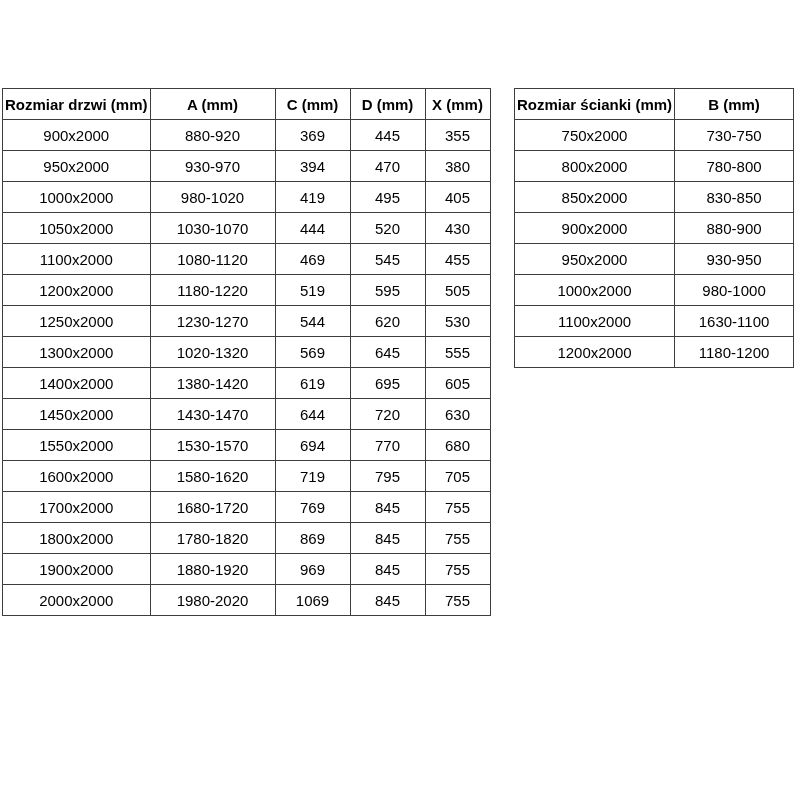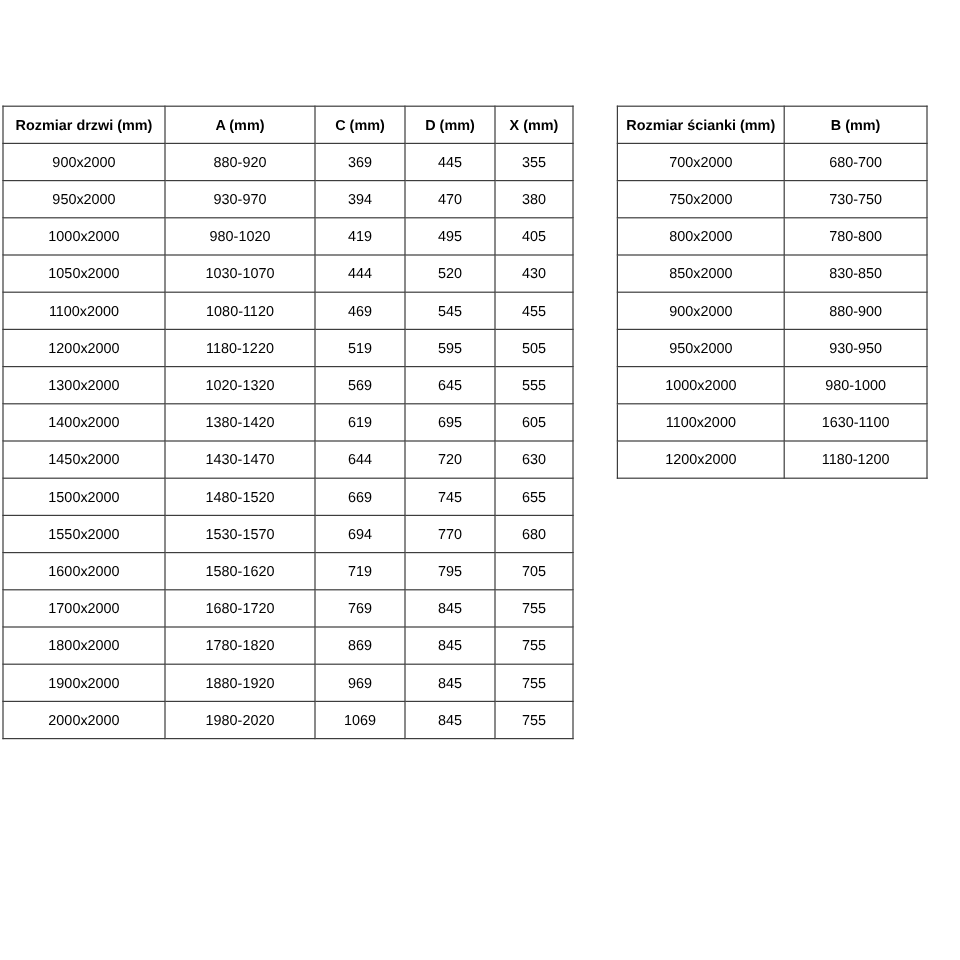--- a/index.html
+++ b/index.html
@@ -12,21 +12,21 @@
     width: 800px;
     height: 800px;
     background: #ffffff;
     font-family: "Liberation Sans", sans-serif;
     color: #000000;
   }
   table.spec-table {
     position: absolute;
     border-collapse: collapse;
     table-layout: fixed;
-    font-size: 12px;
+    font-size: 15px;
     color: #000000;
   }
   table.spec-table th,
   table.spec-table td {
     border: 1px solid #3d3d3d;
     text-align: center;
     vertical-align: middle;
     height: 30px;
     padding: 0 2px;
     overflow: hidden;
@@ -103,46 +103,46 @@
           <td>455</td>
         </tr>
         <tr>
           <td>1200x2000</td>
           <td>1180-1220</td>
           <td>519</td>
           <td>595</td>
           <td>505</td>
         </tr>
         <tr>
+          <td>1250x2000</td>
+          <td>1230-1270</td>
+          <td>544</td>
+          <td>620</td>
+          <td>530</td>
+        </tr>
+        <tr>
           <td>1300x2000</td>
           <td>1020-1320</td>
           <td>569</td>
           <td>645</td>
           <td>555</td>
         </tr>
         <tr>
           <td>1400x2000</td>
           <td>1380-1420</td>
           <td>619</td>
           <td>695</td>
           <td>605</td>
         </tr>
         <tr>
           <td>1450x2000</td>
           <td>1430-1470</td>
           <td>644</td>
           <td>720</td>
           <td>630</td>
-        </tr>
-        <tr>
-          <td>1500x2000</td>
-          <td>1480-1520</td>
-          <td>669</td>
-          <td>745</td>
-          <td>655</td>
         </tr>
         <tr>
           <td>1550x2000</td>
           <td>1530-1570</td>
           <td>694</td>
           <td>770</td>
           <td>680</td>
         </tr>
         <tr>
           <td>1600x2000</td>
@@ -188,24 +188,20 @@
       <col style="width:119px">
     </colgroup>
     <thead>
         <tr>
           <th>Rozmiar ścianki (mm)</th>
           <th>B (mm)</th>
         </tr>
       </thead>
     <tbody>
         <tr>
-          <td>700x2000</td>
-          <td>680-700</td>
-        </tr>
-        <tr>
           <td>750x2000</td>
           <td>730-750</td>
         </tr>
         <tr>
           <td>800x2000</td>
           <td>780-800</td>
         </tr>
         <tr>
           <td>850x2000</td>
           <td>830-850</td>

